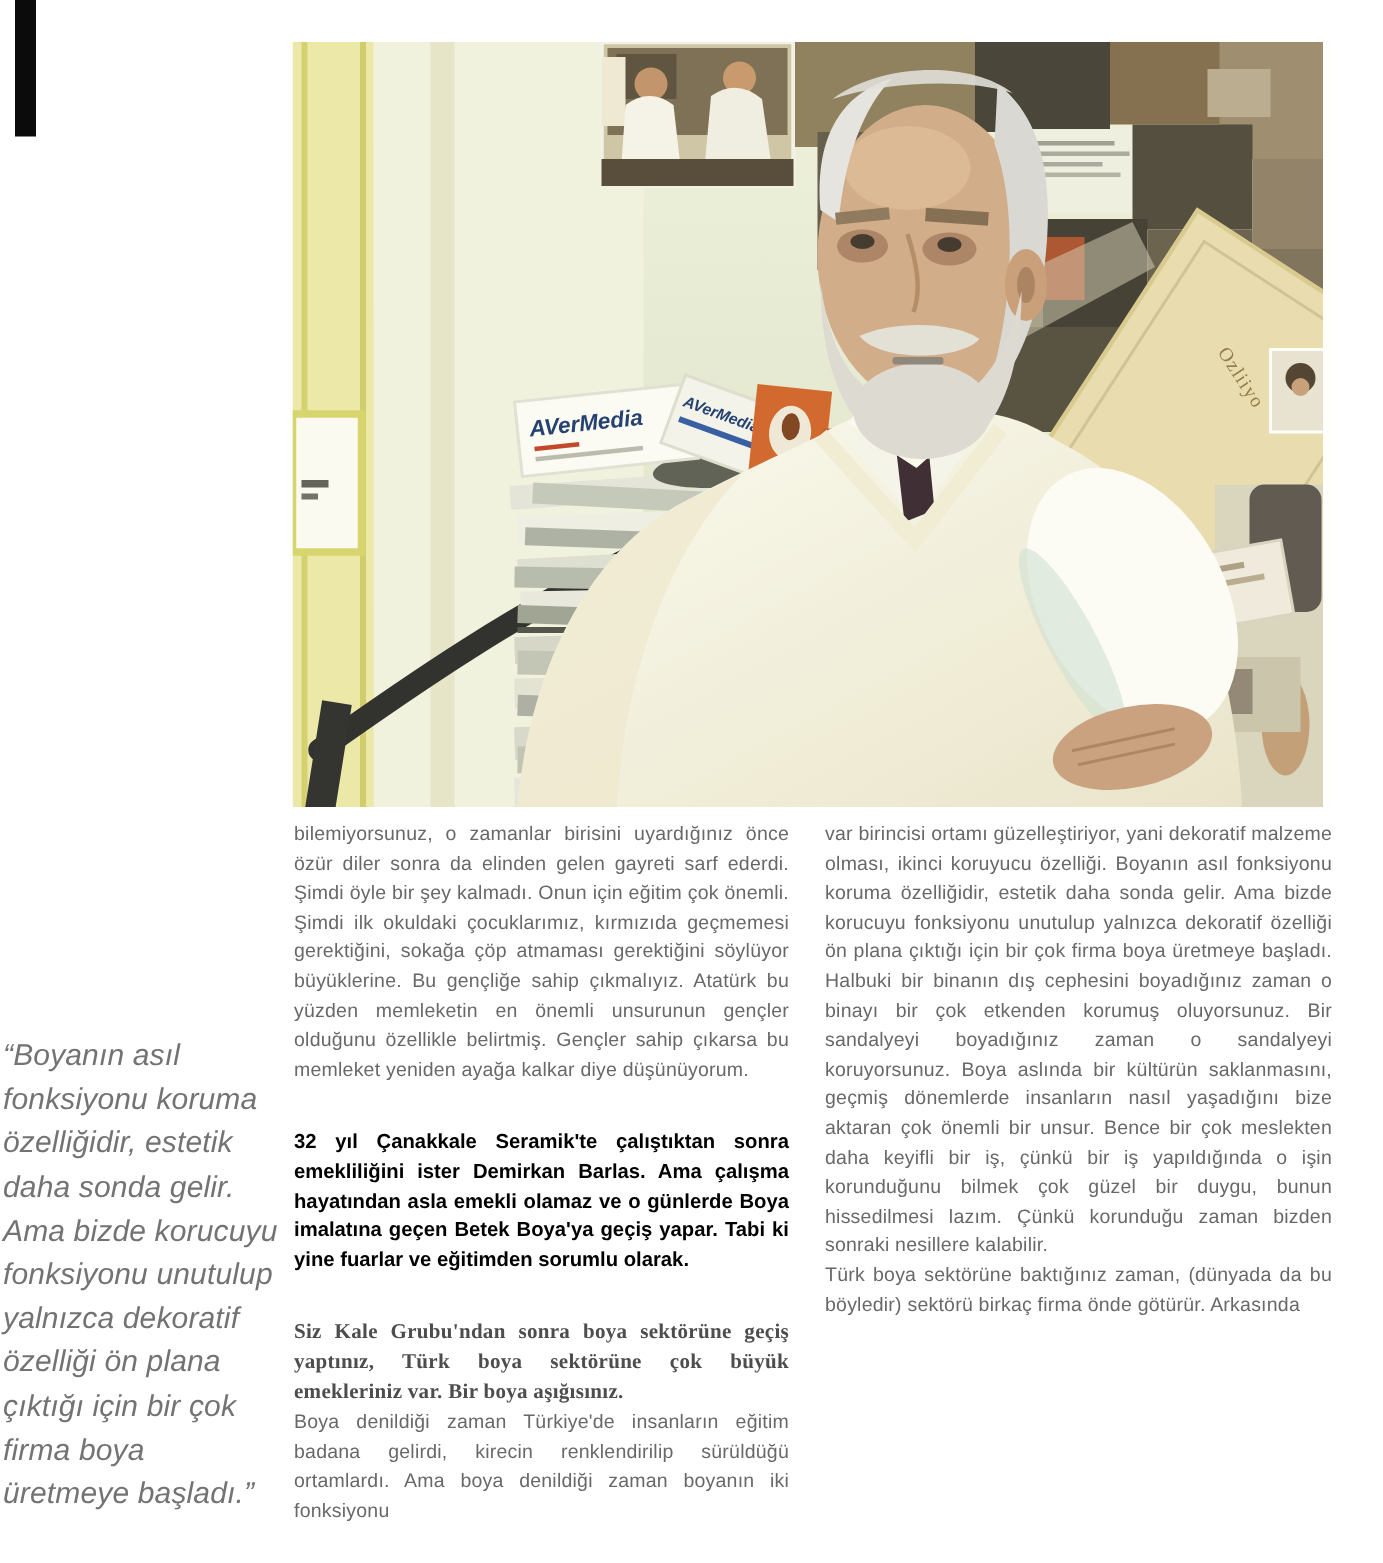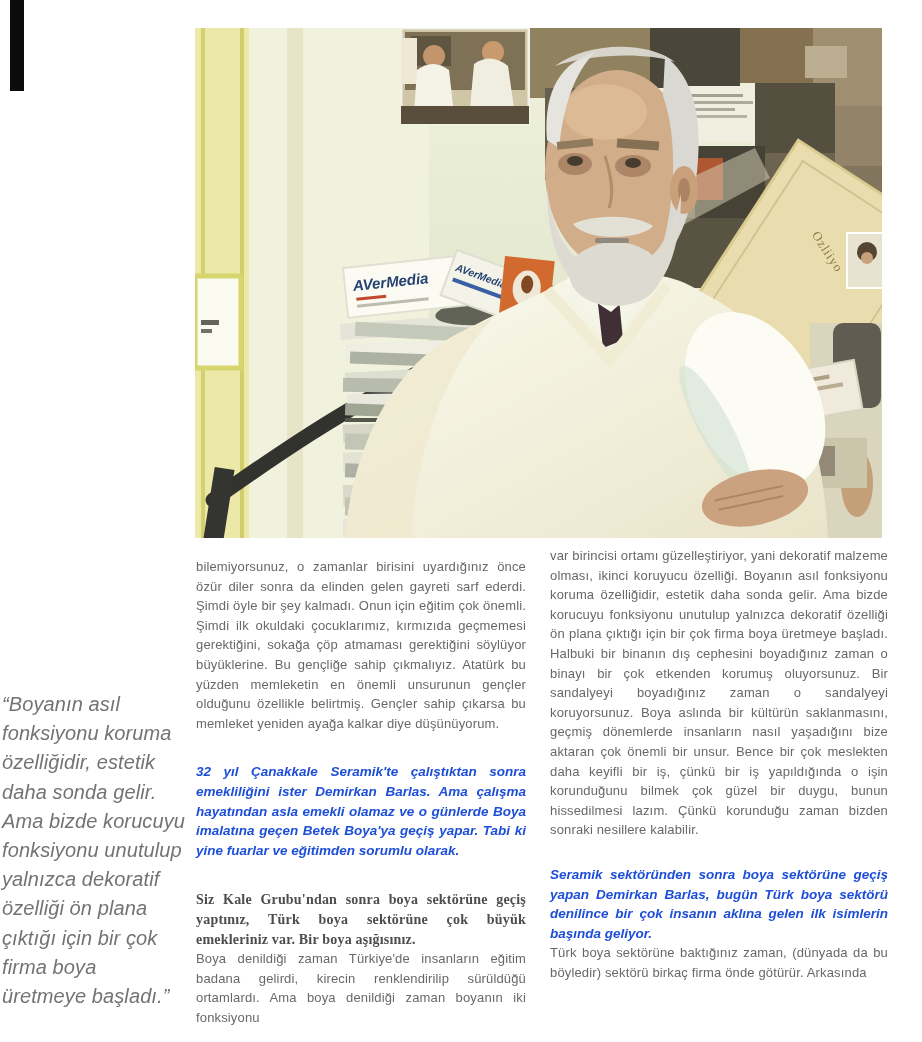--- a/index.html
+++ b/index.html
@@ -4,25 +4,25 @@
 <style>
   html,body{margin:0;padding:0;background:#ffffff;}
   .page{position:relative;width:922px;height:1042px;background:#ffffff;overflow:hidden;
         font-family:"Liberation Sans",sans-serif;}
   .corner-mark{position:absolute;left:10px;top:0;width:14px;height:91px;background:#0b0b0b;}
   .photo{position:absolute;left:195px;top:28px;width:693px;height:510px;margin:0;overflow:hidden;}
   .photo svg{display:block;}
   .pull-quote{position:absolute;left:2px;top:690px;width:184px;text-align:left;
         font-style:italic;font-size:20px;line-height:29.2px;color:#737373;letter-spacing:.1px;}
   .col{position:absolute;top:546px;text-align:justify;}
-  .col-left{left:196px;width:330px;margin-top:11px;}
+  .col-left{left:196px;width:330px;}
   .col-right{left:550px;width:338px;}
   .col p{margin:0;}
   .body{font-size:13px;line-height:19.6px;color:#686868;letter-spacing:.15px;}
-  .lead{font-size:13.5px;line-height:19.6px;color:#1d4ed8;font-weight:bold;font-style:italic;}
+  .lead{font-size:13.5px;line-height:19.6px;color:#000000;font-weight:bold;}
   .question{font-family:"Liberation Serif",serif;font-size:14px;line-height:19.6px;
         color:#4d4d4d;font-weight:bold;letter-spacing:.2px;}
   .mt30{margin-top:30px !important;}
   .mt29{margin-top:29px !important;}
   .mt25{margin-top:25px !important;}
   .mt22{margin-top:22px !important;}
 </style>
 </head>
 <body>
 
@@ -222,17 +222,16 @@
 
   <div class="col col-left">
     <p class="body">bilemiyorsunuz, o zamanlar birisini uyardığınız önce özür diler sonra da elinden gelen gayreti sarf ederdi. Şimdi öyle bir şey kalmadı. Onun için eğitim çok önemli. Şimdi ilk okuldaki çocuklarımız, kırmızıda geçmemesi gerektiğini, sokağa çöp atmaması gerektiğini söylüyor büyüklerine. Bu gençliğe sahip çıkmalıyız. Atatürk bu yüzden memleketin en önemli unsurunun gençler olduğunu özellikle belirtmiş. Gençler sahip çıkarsa bu memleket yeniden ayağa kalkar diye düşünüyorum.</p>
     <p class="lead mt29">32 yıl Çanakkale Seramik'te çalıştıktan sonra emekliliğini ister Demirkan Barlas. Ama çalışma hayatından asla emekli olamaz ve o günlerde Boya imalatına geçen Betek Boya'ya geçiş yapar. Tabi ki yine fuarlar ve eğitimden sorumlu olarak.</p>
     <p class="question mt30">Siz Kale Grubu'ndan sonra boya sektörüne geçiş yaptınız, Türk boya sektörüne çok büyük emekleriniz var. Bir boya aşığısınız.</p>
     <p class="body">Boya denildiği zaman Türkiye'de insanların eğitim badana gelirdi, kirecin renklendirilip sürüldüğü ortamlardı. Ama boya denildiği zaman boyanın iki fonksiyonu</p>
   </div>
 
   <div class="col col-right">
     <p class="body">var birincisi ortamı güzelleştiriyor, yani dekoratif malzeme olması, ikinci koruyucu özelliği. Boyanın asıl fonksiyonu koruma özelliğidir, estetik daha sonda gelir. Ama bizde korucuyu fonksiyonu unutulup yalnızca dekoratif özelliği ön plana çıktığı için bir çok firma boya üretmeye başladı. Halbuki bir binanın dış cephesini boyadığınız zaman o binayı bir çok etkenden korumuş oluyorsunuz. Bir sandalyeyi boyadığınız zaman o sandalyeyi koruyorsunuz. Boya aslında bir kültürün saklanmasını, geçmiş dönemlerde insanların nasıl yaşadığını bize aktaran çok önemli bir unsur. Bence bir çok meslekten daha keyifli bir iş, çünkü bir iş yapıldığında o işin korunduğunu bilmek çok güzel bir duygu, bunun hissedilmesi lazım. Çünkü korunduğu zaman bizden sonraki nesillere kalabilir.</p>
-    <p class="lead mt25">Seramik sektöründen sonra boya sektörüne geçiş yapan Demirkan Barlas, bugün Türk boya sektörü denilince bir çok insanın aklına gelen ilk isimlerin başında geliyor.</p>
     <p class="body">Türk boya sektörüne baktığınız zaman, (dünyada da bu böyledir) sektörü birkaç firma önde götürür. Arkasında</p>
   </div>
 
 </div>
 
 </body></html>

